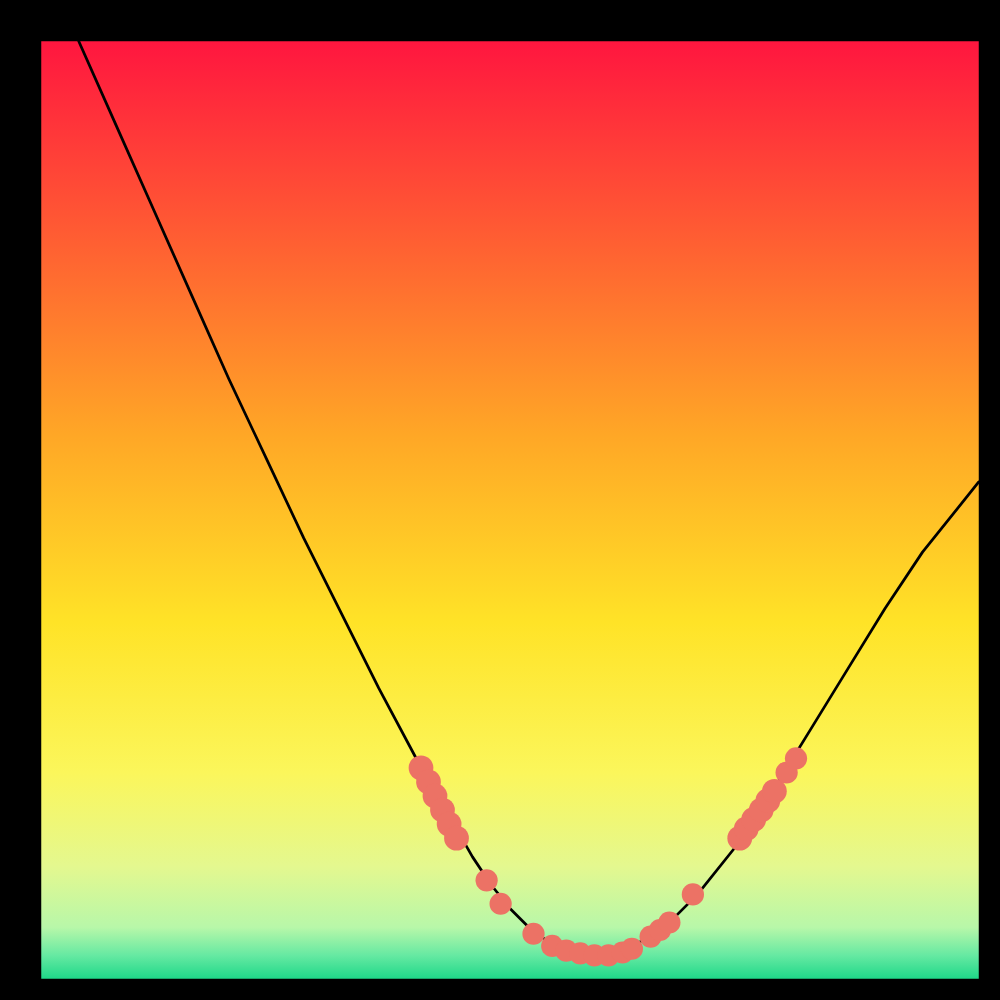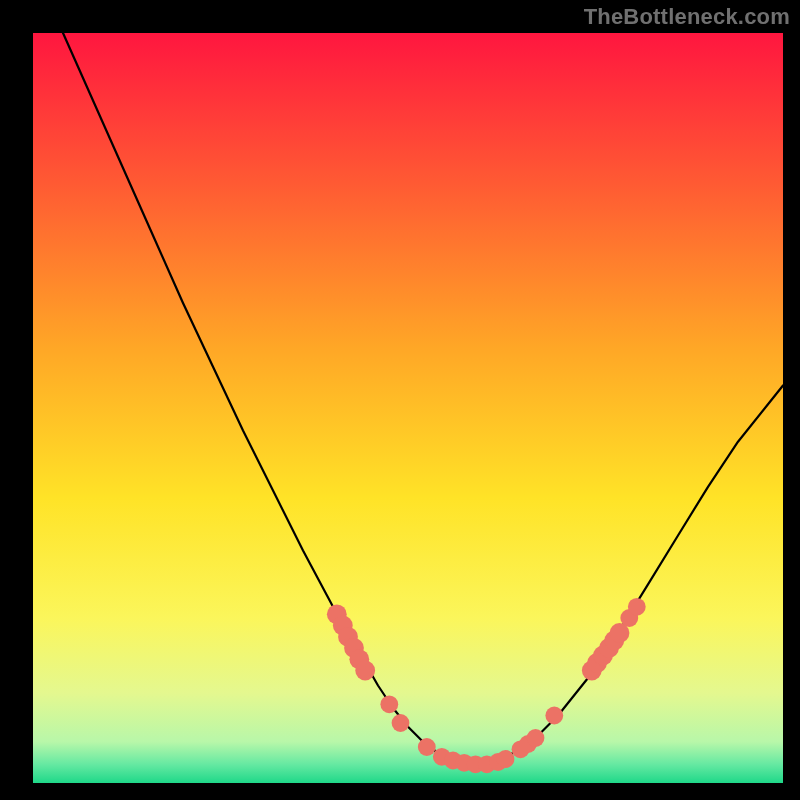--- a/index.html
+++ b/index.html
@@ -73,14 +73,13 @@
         <circle cx="591.8" cy="670.5" r="9.9" fill="#ec7265"></circle>
         <circle cx="597.0" cy="663.0" r="9.9" fill="#ec7265"></circle>
         <circle cx="603.0" cy="655.5" r="9.9" fill="#ec7265"></circle>
         <circle cx="609.0" cy="648.0" r="9.9" fill="#ec7265"></circle>
         <circle cx="614.3" cy="640.5" r="9.9" fill="#ec7265"></circle>
         <circle cx="619.5" cy="633.0" r="9.9" fill="#ec7265"></circle>
         <circle cx="629.3" cy="618.0" r="8.9" fill="#ec7265"></circle>
         <circle cx="636.8" cy="606.8" r="8.9" fill="#ec7265"></circle>
       </g>
   </svg>
-  <div class="watermark">TheBottleneck.com</div>
 </div>
 
 </body></html>

